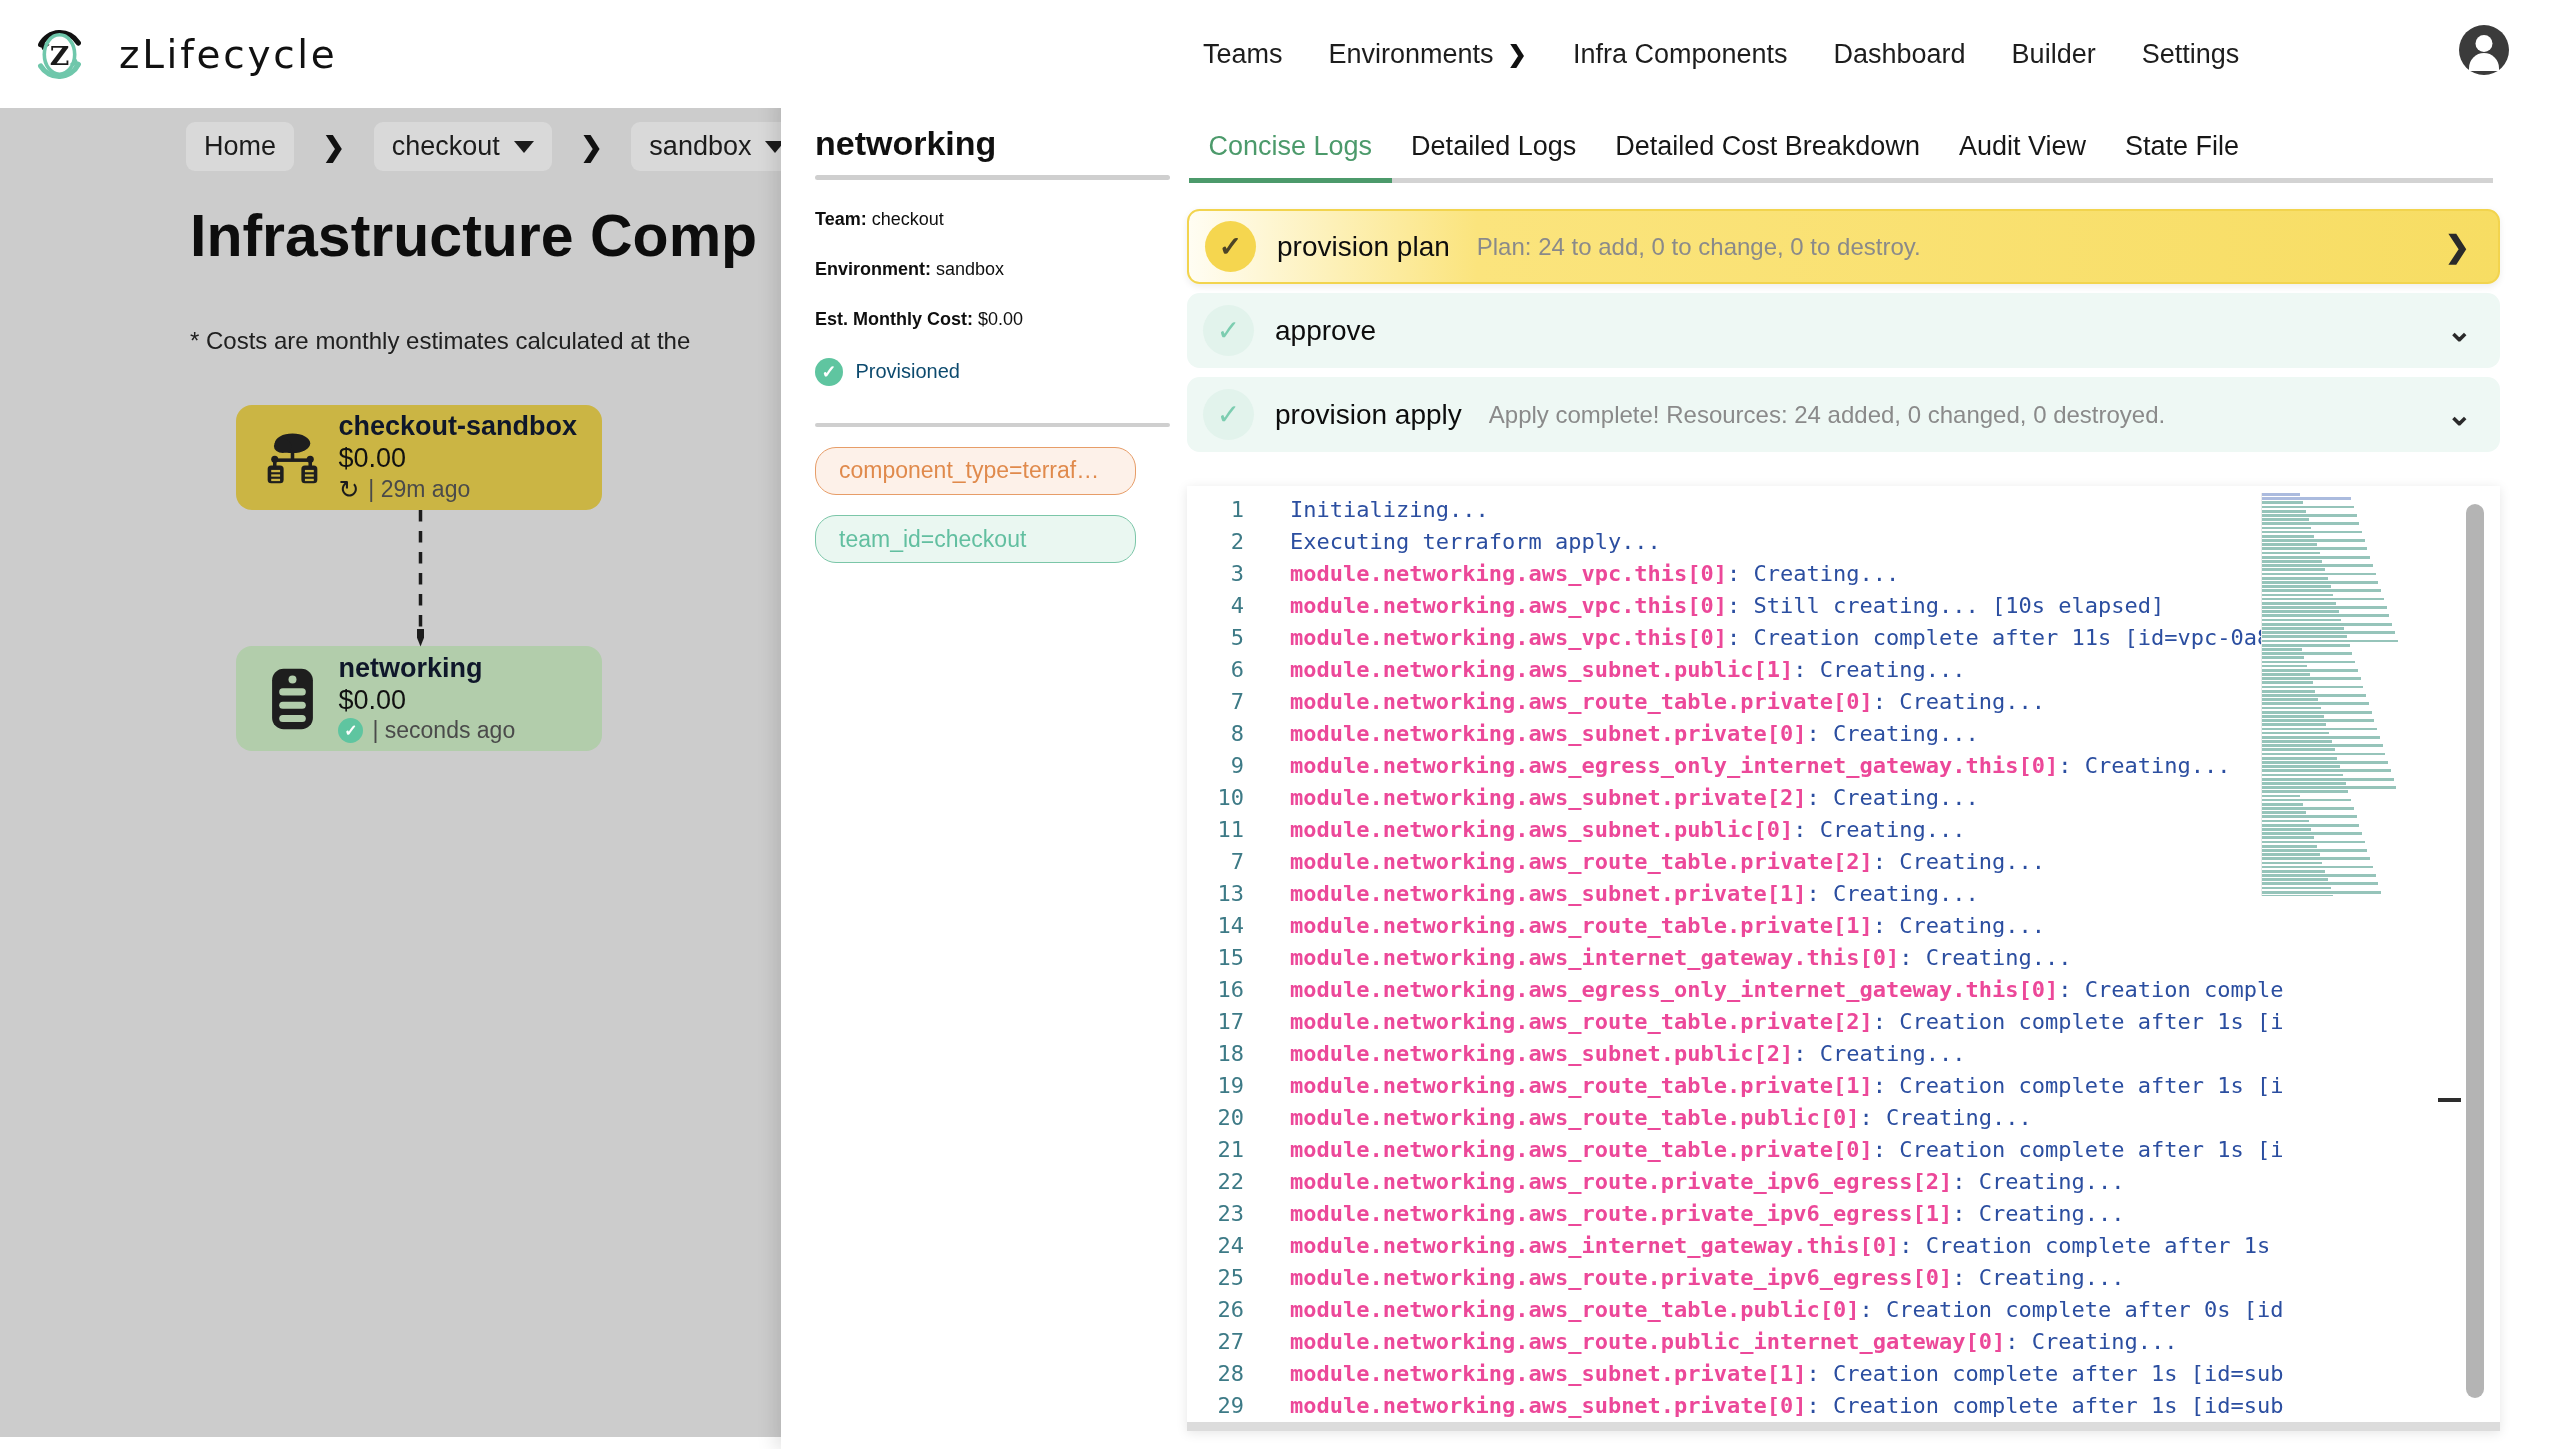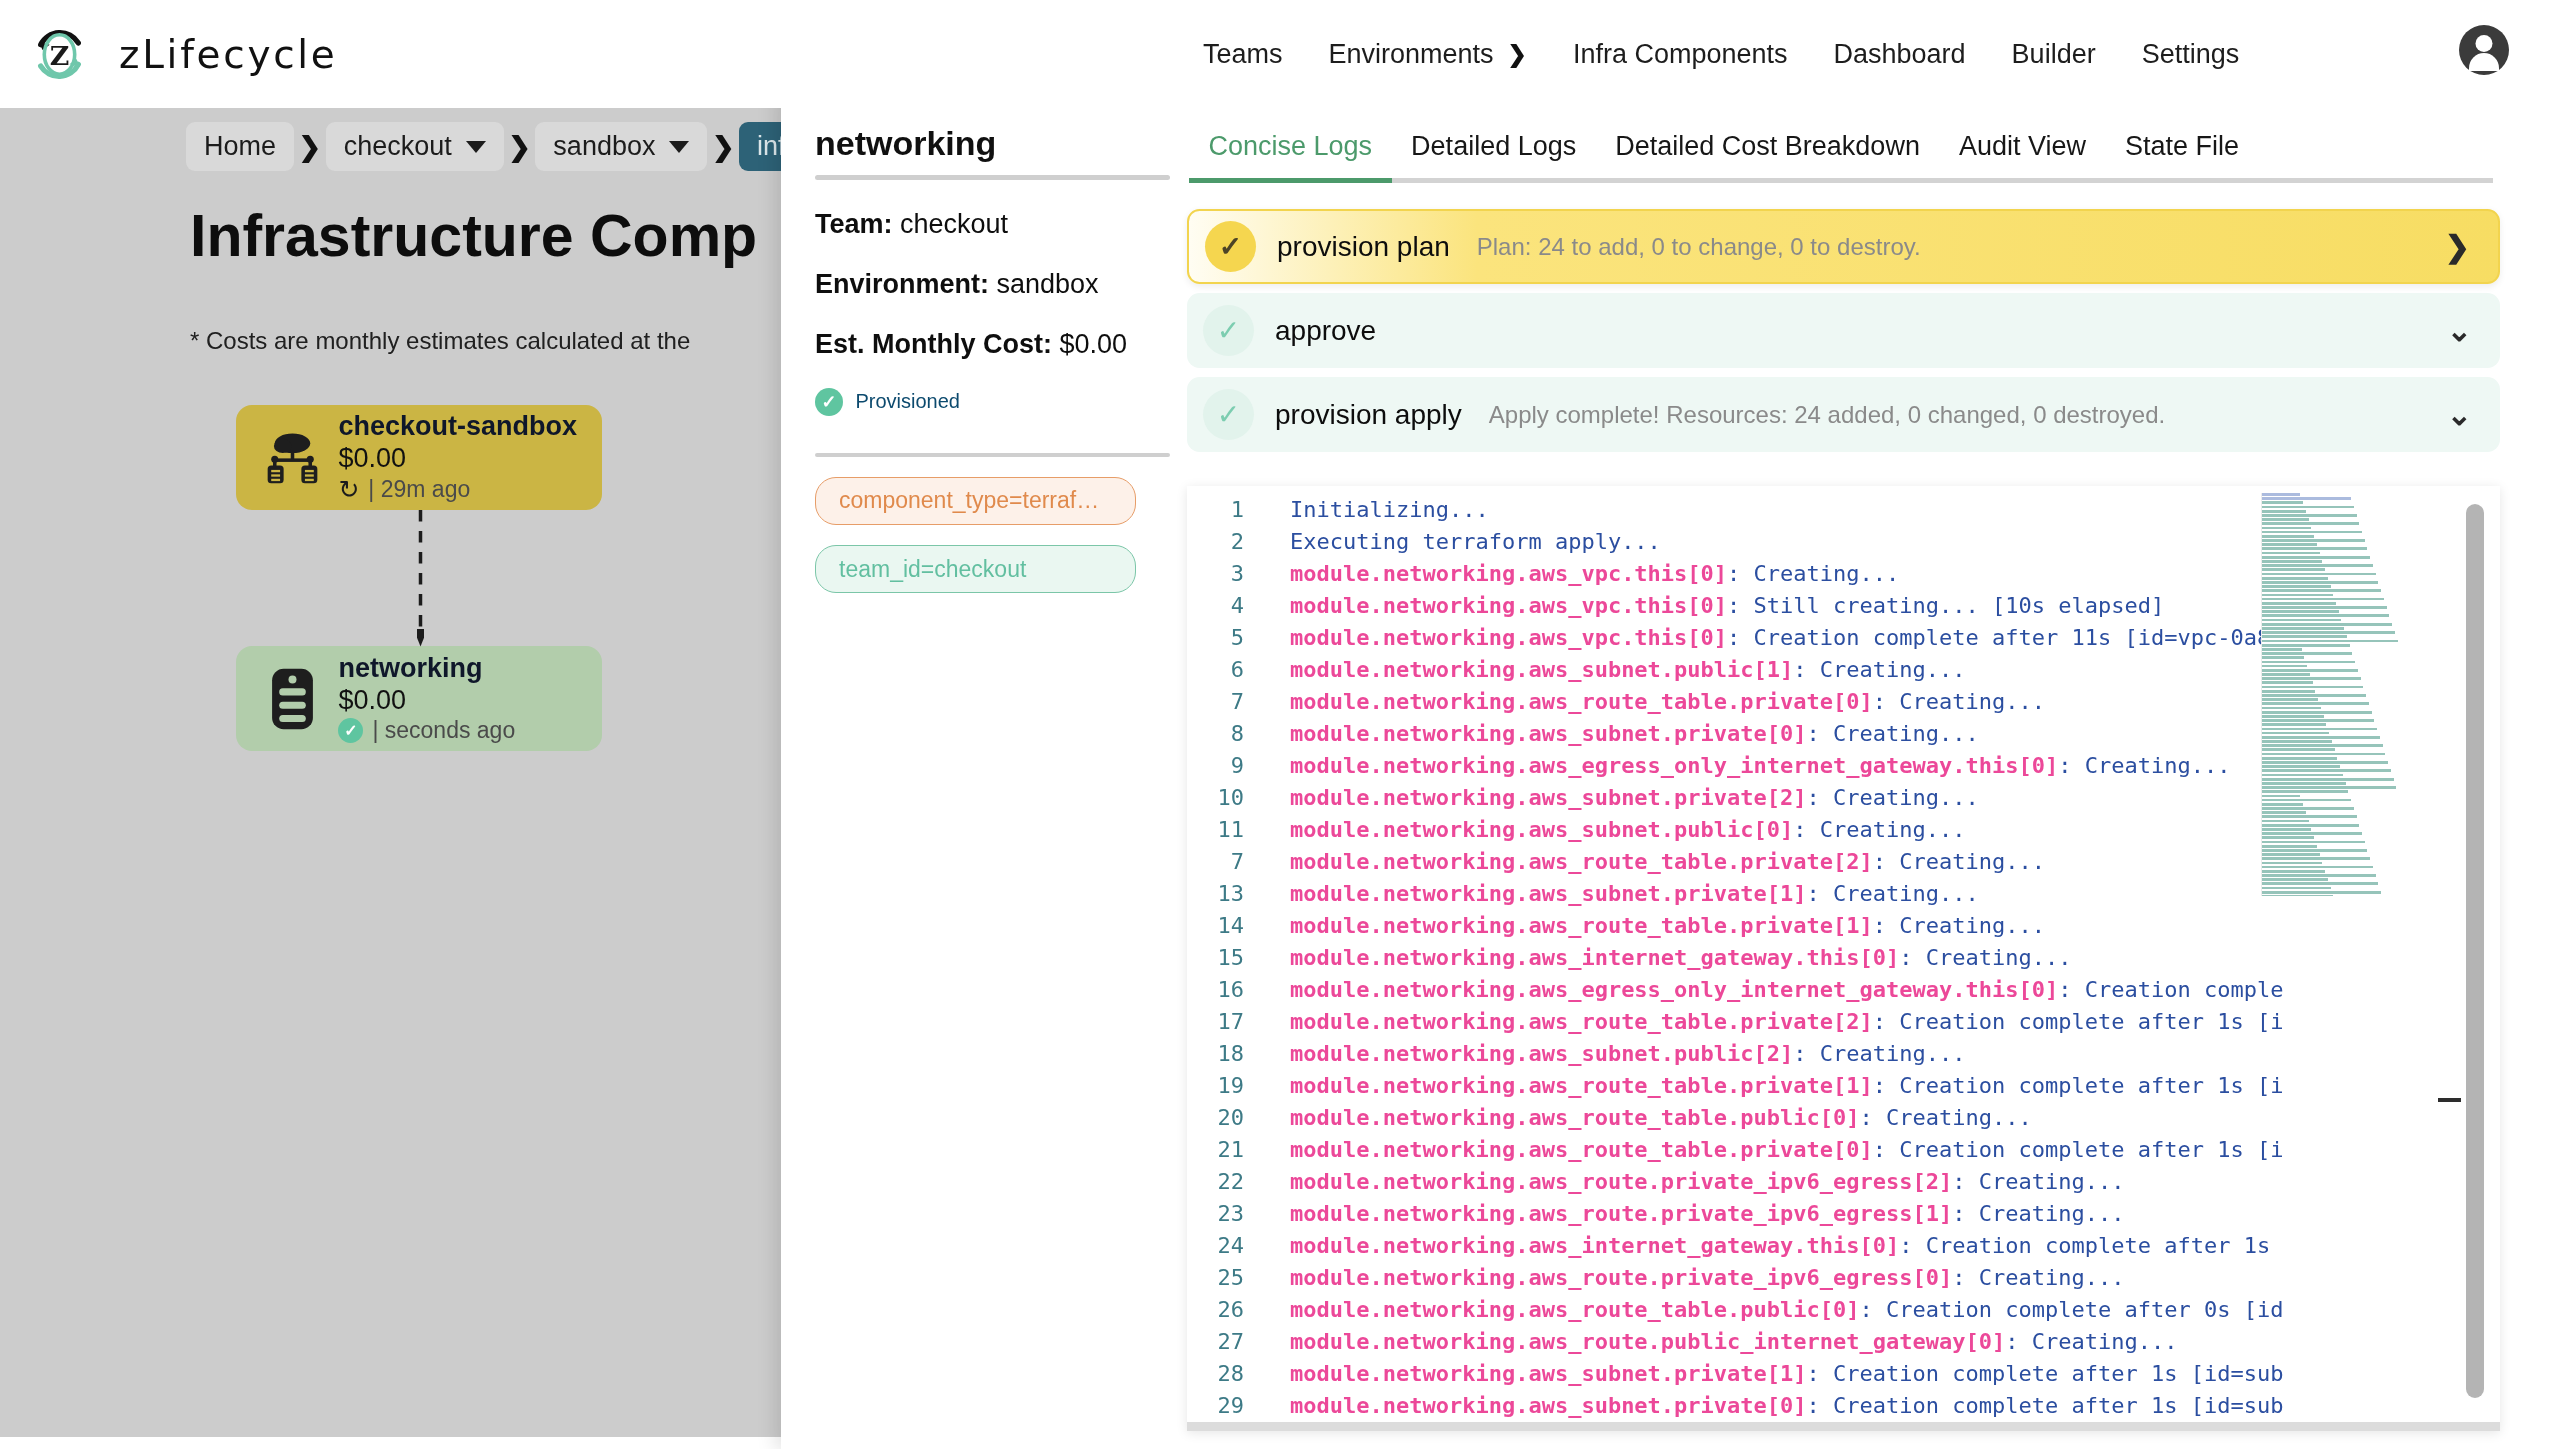--- a/index.html
+++ b/index.html
@@ -48,21 +48,21 @@
     width: 30px; height: 18px; border-radius: 15px 15px 0 0; background: #fff;
   }
 
   
   .page-bg {
     position: absolute; top: 92px; left: 0; width: 781px; height: 1345px;
     background: #cccccc;
   }
   .breadcrumb {
     position: absolute; top: 122px; left: 186px;
-    display: flex; align-items: center; gap: 1px; z-index: 5; text-align: right;
+    display: flex; align-items: center; gap: 25px; z-index: 5; text-align: right;
   }
   .crumb {
     background: #d9d9d9; border-radius: 9px; padding: 9px 18px;
     font-size: 27px; color: #1c1c1c; display: flex; align-items: center; gap: 14px;
     white-space: nowrap; cursor: pointer;
   }
   .crumb.active { background: #2d6277; color: #dbe6ea; }
   .crumb-caret {
     width: 0; height: 0; border-left: 10.6px solid transparent;
     border-right: 10.6px solid transparent; border-top: 12.4px solid #1c1c1c;
@@ -110,21 +110,21 @@
     position: absolute; top: 92px; left: 781px;
     width: 1769px; height: 1358px; background: #ffffff;
     box-shadow: -5.3px 0 19.5px rgba(0,0,0,.13);
     z-index: 20;
   }
   .detail-left {
     position: absolute; left: 34px; top: 32px; width: 355px;
   }
   .detail-title { font-size: 34px; font-weight: 700; color: #101010; }
   .hr { height: 4.4px; background: #cfcfcf; border-radius: 2.7px; margin-top: 12.4px; }
-  .kv { font-size: 27px; color: #0e0e0e; margin-top: 29px; }
+  .kv { font-size: 18px; color: #0e0e0e; margin-top: 29px; }
   .kv b { font-weight: 700; }
   .status-row { display: flex; align-items: center; gap: 12.4px; margin-top: 28px; }
   .status-badge {
     width: 28px; height: 28px; border-radius: 50%; background: #5fc5a0;
     display: inline-flex; align-items: center; justify-content: center;
     color: #fff; font-size: 18px; font-weight: 700;
   }
   .status-label { font-size: 20px; color: #0c4a6e; }
   .hr2 { height: 4.4px; background: #cfcfcf; border-radius: 2.7px; margin-top: 37px; }
   .chip {

